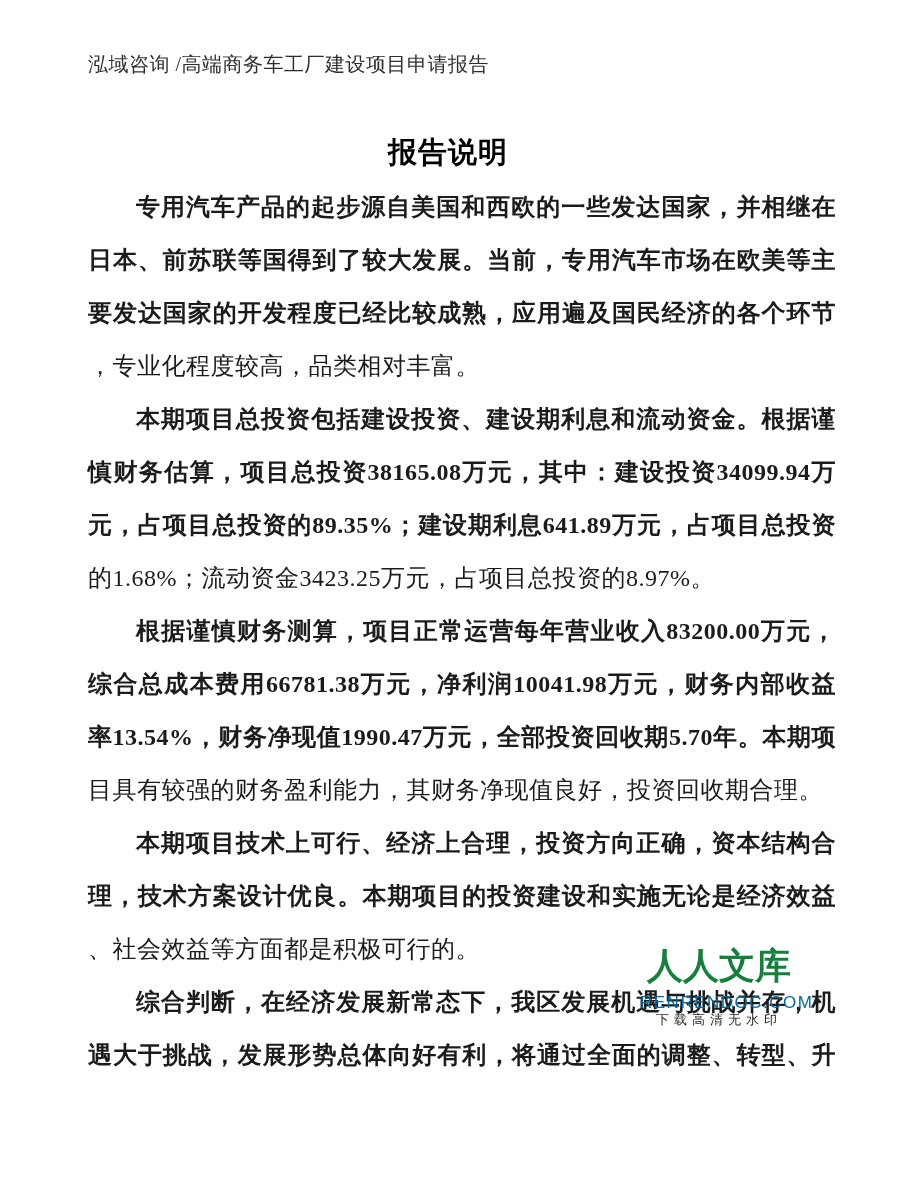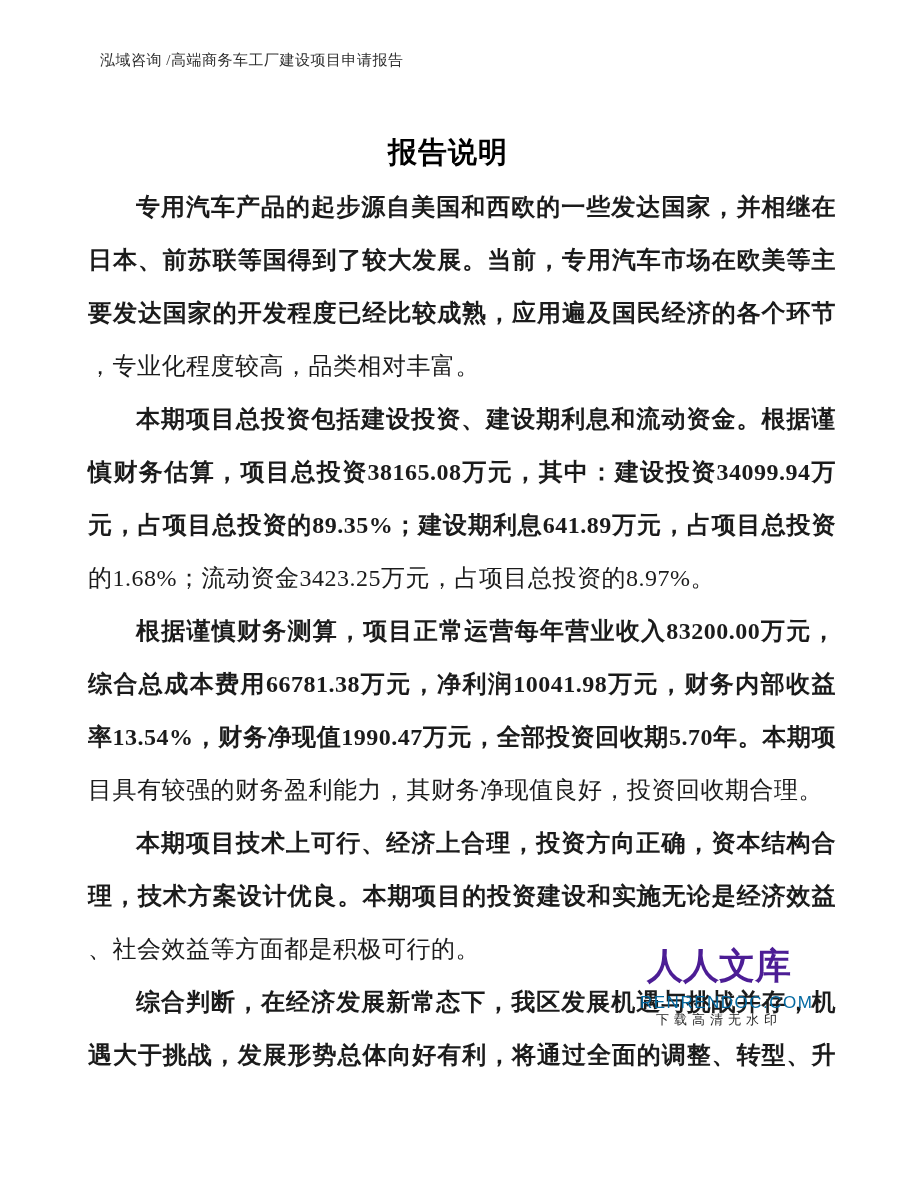--- a/index.html
+++ b/index.html
@@ -10,24 +10,23 @@
     overflow: hidden;
     font-family: "Liberation Serif", "DejaVu Serif", serif;
   }
   .page {
     position: absolute; left: 0; top: 0;
     width: 920px; height: 1191px;
     background: #ffffff;
   }
   .doc-header {
     position: absolute; left: 88px; top: 51px;
-    font-size: 15px; color: #2e2e2e;
+    font-size: 20px; color: #2e2e2e;
     letter-spacing: 0.5px;
     white-space: nowrap;
-    margin-left: 12px;
   }
   .doc-title {
     position: absolute; left: 0; top: 133px;
     width: 896px; text-align: center;
     font-size: 29px; font-weight: bold; color: #000000;
     font-family: "Liberation Sans", "DejaVu Sans", sans-serif;
     letter-spacing: 1px;
   }
   .textblock {
     position: absolute; left: 88px; top: 181px;
@@ -44,21 +43,21 @@
     font-weight: bold;
   }
   .last { text-align: left; }
   .ind { padding-left: 48px; }
   .watermark {
     position: absolute; left: 640px; top: 946px;
     width: 158px; text-align: center;
     z-index: 5;
   }
   .wm-brand {
-    font-size: 36px; font-weight: 900; color: #4c1d95;
+    font-size: 36px; font-weight: 900; color: #15803d;
     line-height: 40px; letter-spacing: 0px;
     font-family: "Liberation Serif", "DejaVu Serif", serif;
     white-space: nowrap;
   }
   .wm-domain {
     font-size: 17px; color: #0369a1;
     letter-spacing: 1.5px; line-height: 15px;
     font-family: "Liberation Sans", "DejaVu Sans", sans-serif;
     margin-top: 9px; white-space: nowrap;
   }

